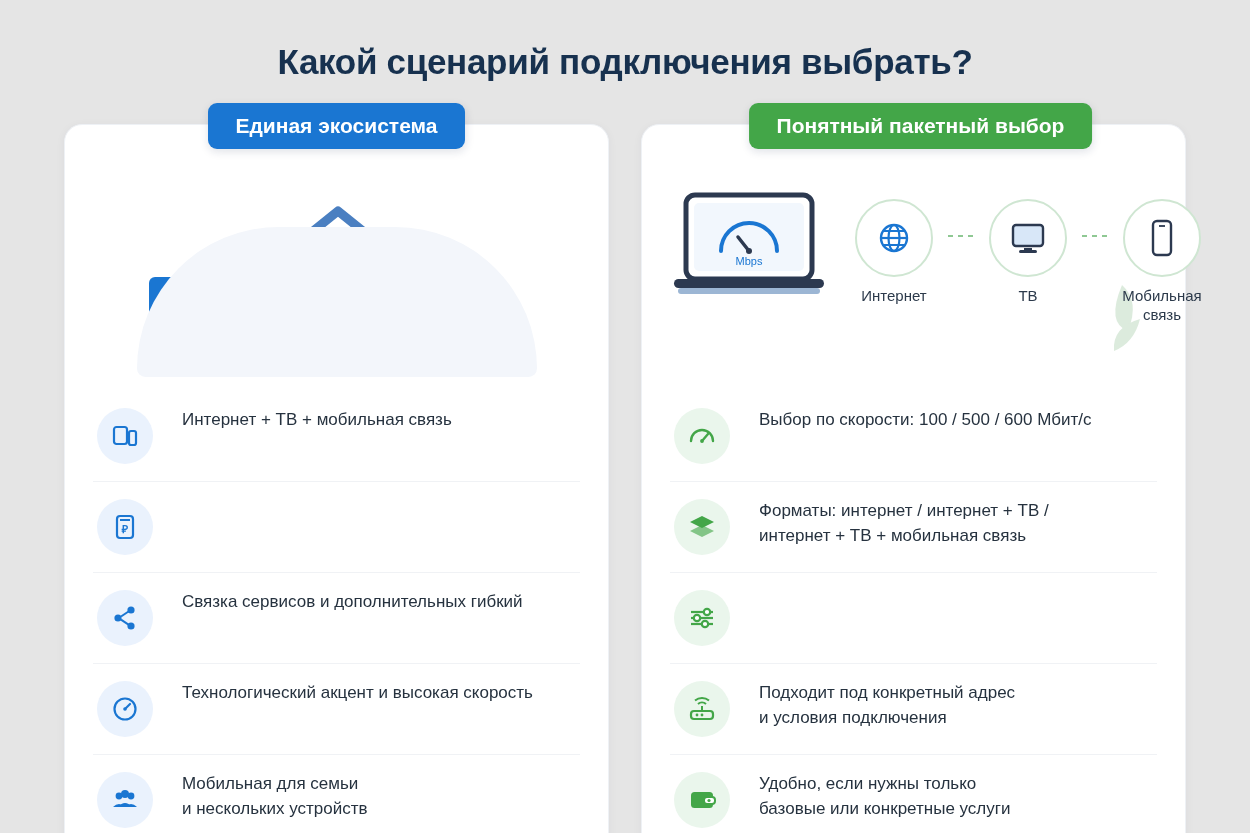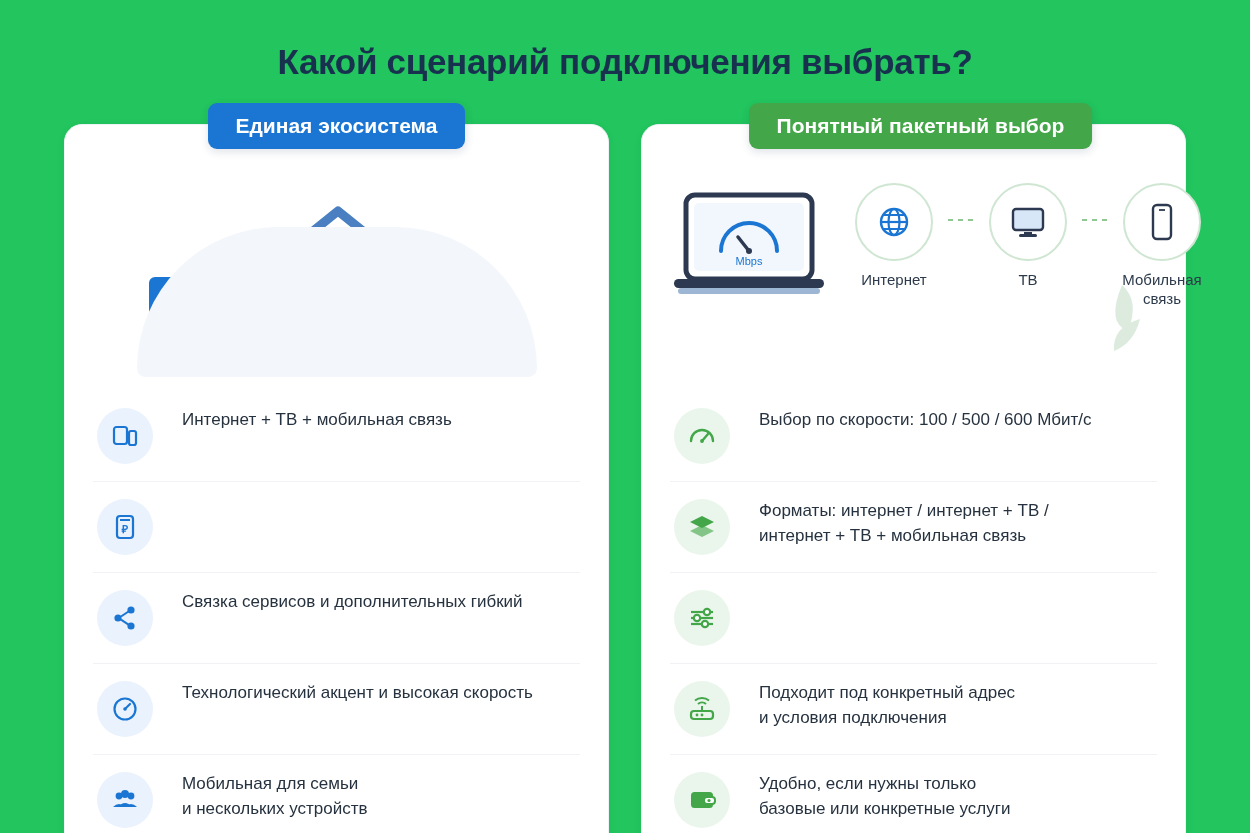--- a/index.html
+++ b/index.html
@@ -11,21 +11,21 @@
     width: 1250px;
     height: 833px;
     font-family: "Liberation Sans", sans-serif;
     color: #1f2a37;
     overflow: hidden;
   }
   .page {
     position: relative;
     width: 1250px;
     height: 833px;
-    background: #22c55e;
+    background: #e5e5e5;
   }
   .page-title {
     text-align: center;
     font-size: 35px;
     font-weight: bold;
     color: #17314f;
     letter-spacing: -0.3px;
     padding-top: 42px;
     margin: 0;
   }
@@ -278,21 +278,21 @@
             <rect x="22" y="12" width="110" height="68" rx="5" fill="#f2f7fd"></rect>
             <path d="M49 60 a28 28 0 0 1 56 0" fill="none" stroke="#1a76d2" stroke-width="4" stroke-linecap="round"></path>
             <line x1="77" y1="60" x2="66" y2="46" stroke="#2c3950" stroke-width="3.5" stroke-linecap="round"></line>
             <circle cx="77" cy="60" r="3" fill="#2c3950"></circle>
             <text x="77" y="74" font-size="11" font-family="Liberation Sans, sans-serif" fill="#1a76d2" text-anchor="middle">Mbps</text>
             <rect x="2" y="88" width="150" height="9" rx="4.5" fill="#2c3950"></rect>
             <rect x="6" y="97" width="142" height="6" rx="3" fill="#9cb6d4"></rect>
           </svg>
         </div>
 
-        <div class="chain" style="left:170px;top:4px;">
+        <div class="chain" style="left:170px;top:20px;">
           <div class="node">
             <div class="circ">
               <svg width="38" height="38" viewBox="0 0 38 38">
                 <circle cx="19" cy="19" r="13" fill="none" stroke="#1a76d2" stroke-width="2.4"></circle>
                 <ellipse cx="19" cy="19" rx="5.5" ry="13" fill="none" stroke="#1a76d2" stroke-width="2.2"></ellipse>
                 <line x1="6" y1="19" x2="32" y2="19" stroke="#1a76d2" stroke-width="2.2"></line>
                 <line x1="8.5" y1="12" x2="29.5" y2="12" stroke="#1a76d2" stroke-width="2"></line>
                 <line x1="8.5" y1="26" x2="29.5" y2="26" stroke="#1a76d2" stroke-width="2"></line>
               </svg>
             </div>

